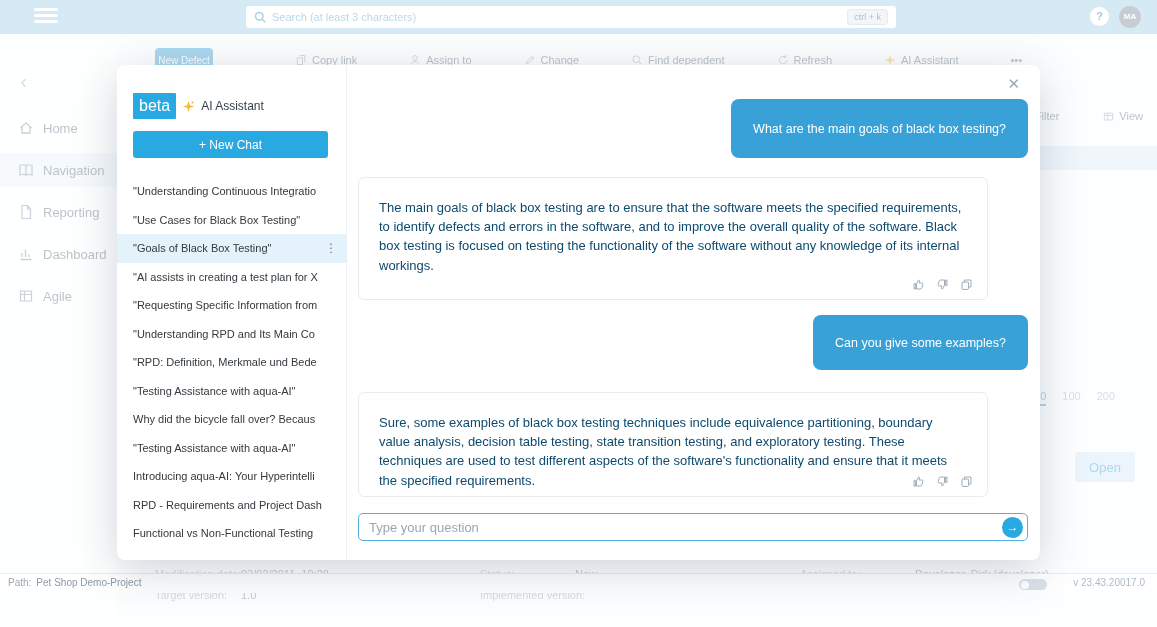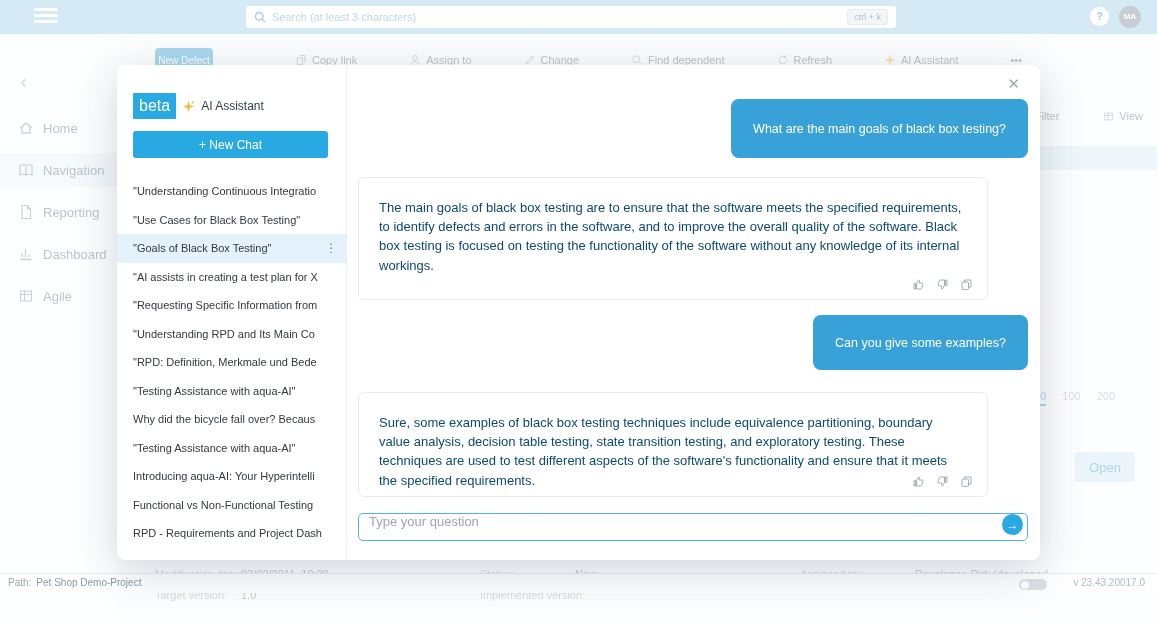--- a/index.html
+++ b/index.html
@@ -92,21 +92,21 @@
     border-radius:8px; padding:0 22px; display:flex; align-items:center; white-space:nowrap; }
   .bubble.b1 { top:34px; height:59px; }
   .bubble.b2 { top:250px; height:55px; }
   .ai-card { position:absolute; left:10px; right:52px; background:#ffffff; border:1px solid #e8ecf0;
     border-radius:6px; padding:20px 20px 10px 20px; font-size:13px; color:#0c4a6e; line-height:1.48; }
   .ai-card.c1 { top:112px; height:123px; }
   .ai-card.c2 { top:327px; height:105px; }
   .fb-row { position:absolute; right:14px; bottom:8px; display:flex; gap:11px; }
   .fb-row svg { cursor:pointer; }
   .ask-row { position:absolute; left:10px; right:12px; top:448px; height:28px;
-    border:1.5px solid #53b2e3; border-radius:5px; display:flex; align-items:flex-start; padding:0 4px 0 10px; background:#fff; }
+    border:1.5px solid #53b2e3; border-radius:5px; display:flex; align-items:center; padding:0 4px 0 10px; background:#fff; }
   .ask-row input { flex:1; border:none; outline:none; font-size:13px; color:#445;
     font-family:"Liberation Sans", sans-serif; }
   .ask-row input::placeholder { color:#9aa7b5; }
   .send-btn { flex:0 0 auto; width:21px; height:21px; border-radius:50%; background:#29a9e2; border:none;
     color:#fff; font-size:12px; line-height:20px; text-align:center; cursor:pointer; }
   .sparkle { display:inline-block; }
 </style>
 </head>
 <body>
 
@@ -287,22 +287,22 @@
         <span class="kebab">⋮</span>
       </div>
       <div class="chat-item">"AI assists in creating a test plan for X</div>
       <div class="chat-item">"Requesting Specific Information from</div>
       <div class="chat-item">"Understanding RPD and Its Main Co</div>
       <div class="chat-item">"RPD: Definition, Merkmale und Bede</div>
       <div class="chat-item">"Testing Assistance with aqua-AI"</div>
       <div class="chat-item">Why did the bicycle fall over? Becaus</div>
       <div class="chat-item">"Testing Assistance with aqua-AI"</div>
       <div class="chat-item">Introducing aqua-AI: Your Hyperintelli</div>
+      <div class="chat-item">RPD - Requirements and Project Dash</div>
       <div class="chat-item">Functional vs Non-Functional Testing</div>
-      <div class="chat-item">RPD - Requirements and Project Dash</div>
     </div>
   </div>
 
   <div class="chat-pane">
     <div class="close-x">✕</div>
 
     <div class="bubble b1">What are the main goals of black box testing?</div>
 
     <div class="ai-card c1">
       <div>The main goals of black box testing are to ensure that the software meets the specified requirements, to identify defects and errors in the software, and to improve the overall quality of the software. Black box testing is focused on testing the functionality of the software without any knowledge of its internal workings.</div>

